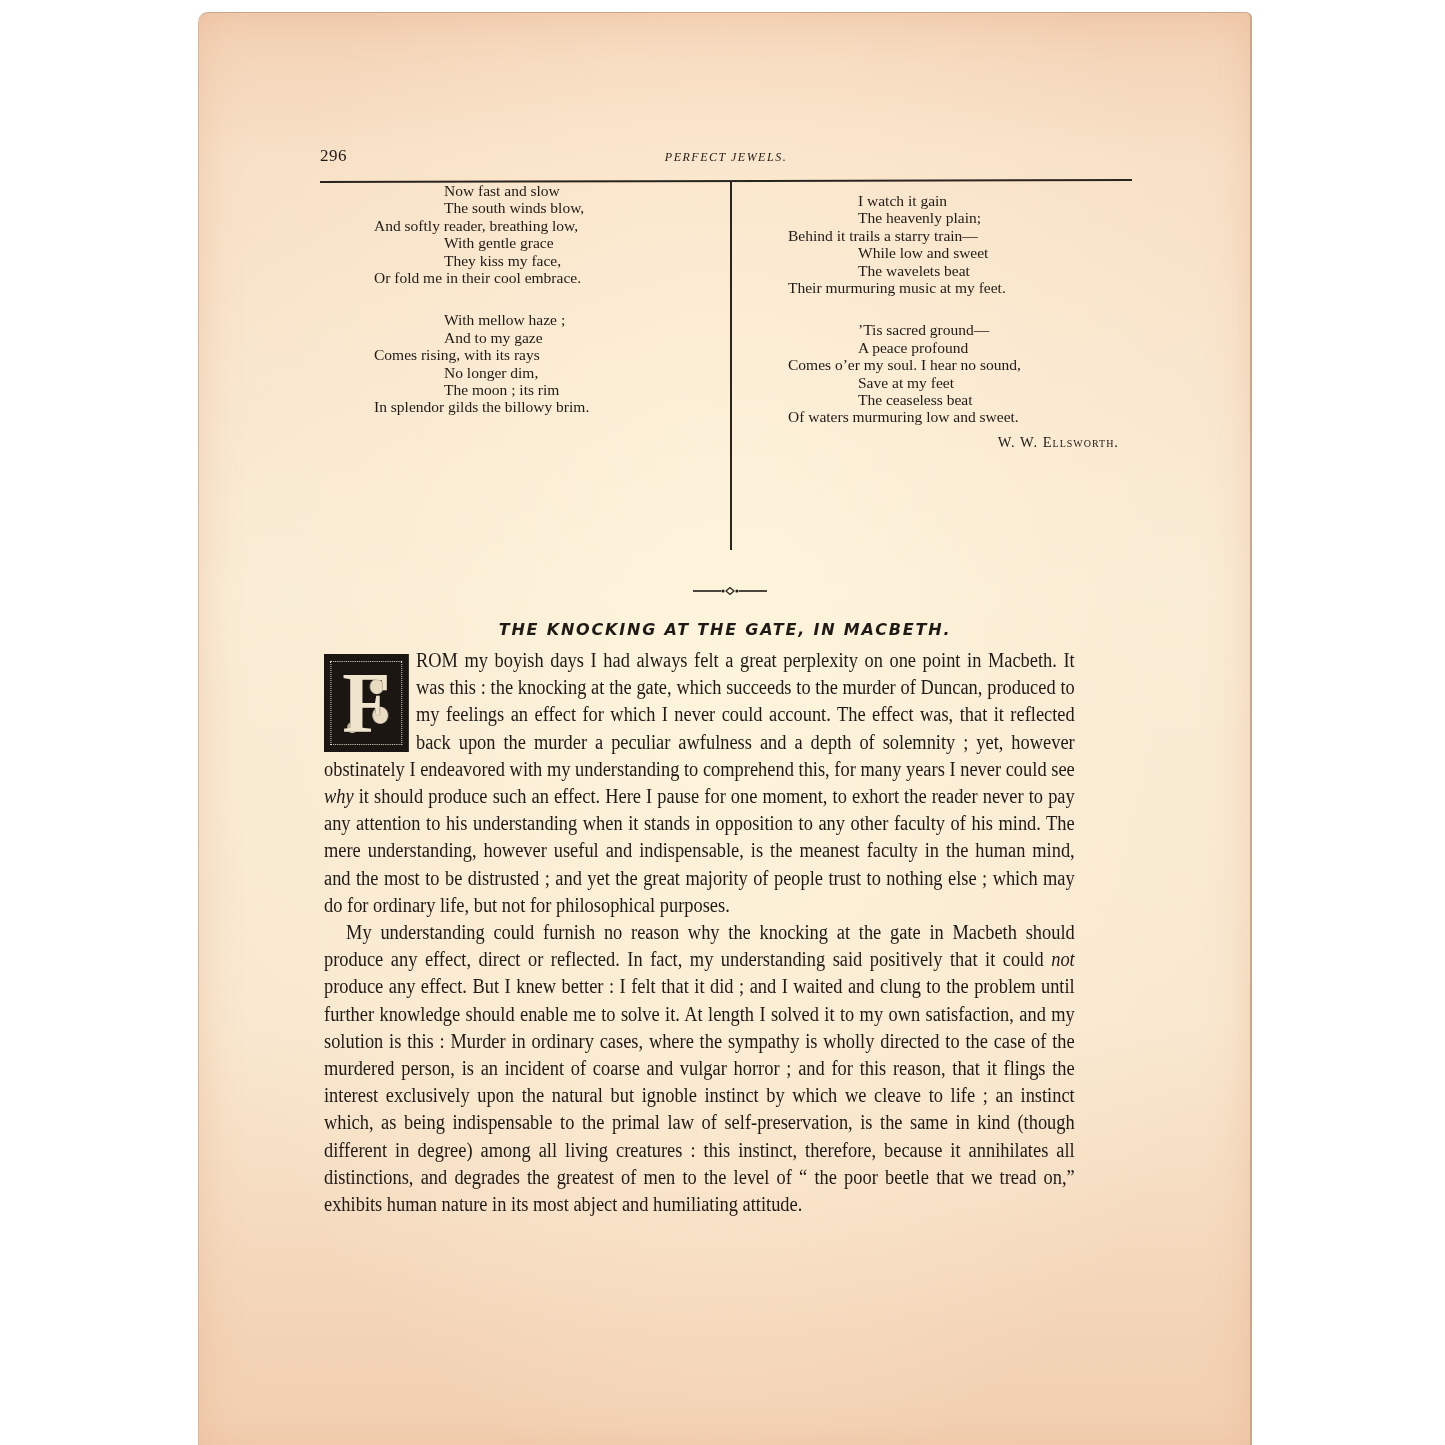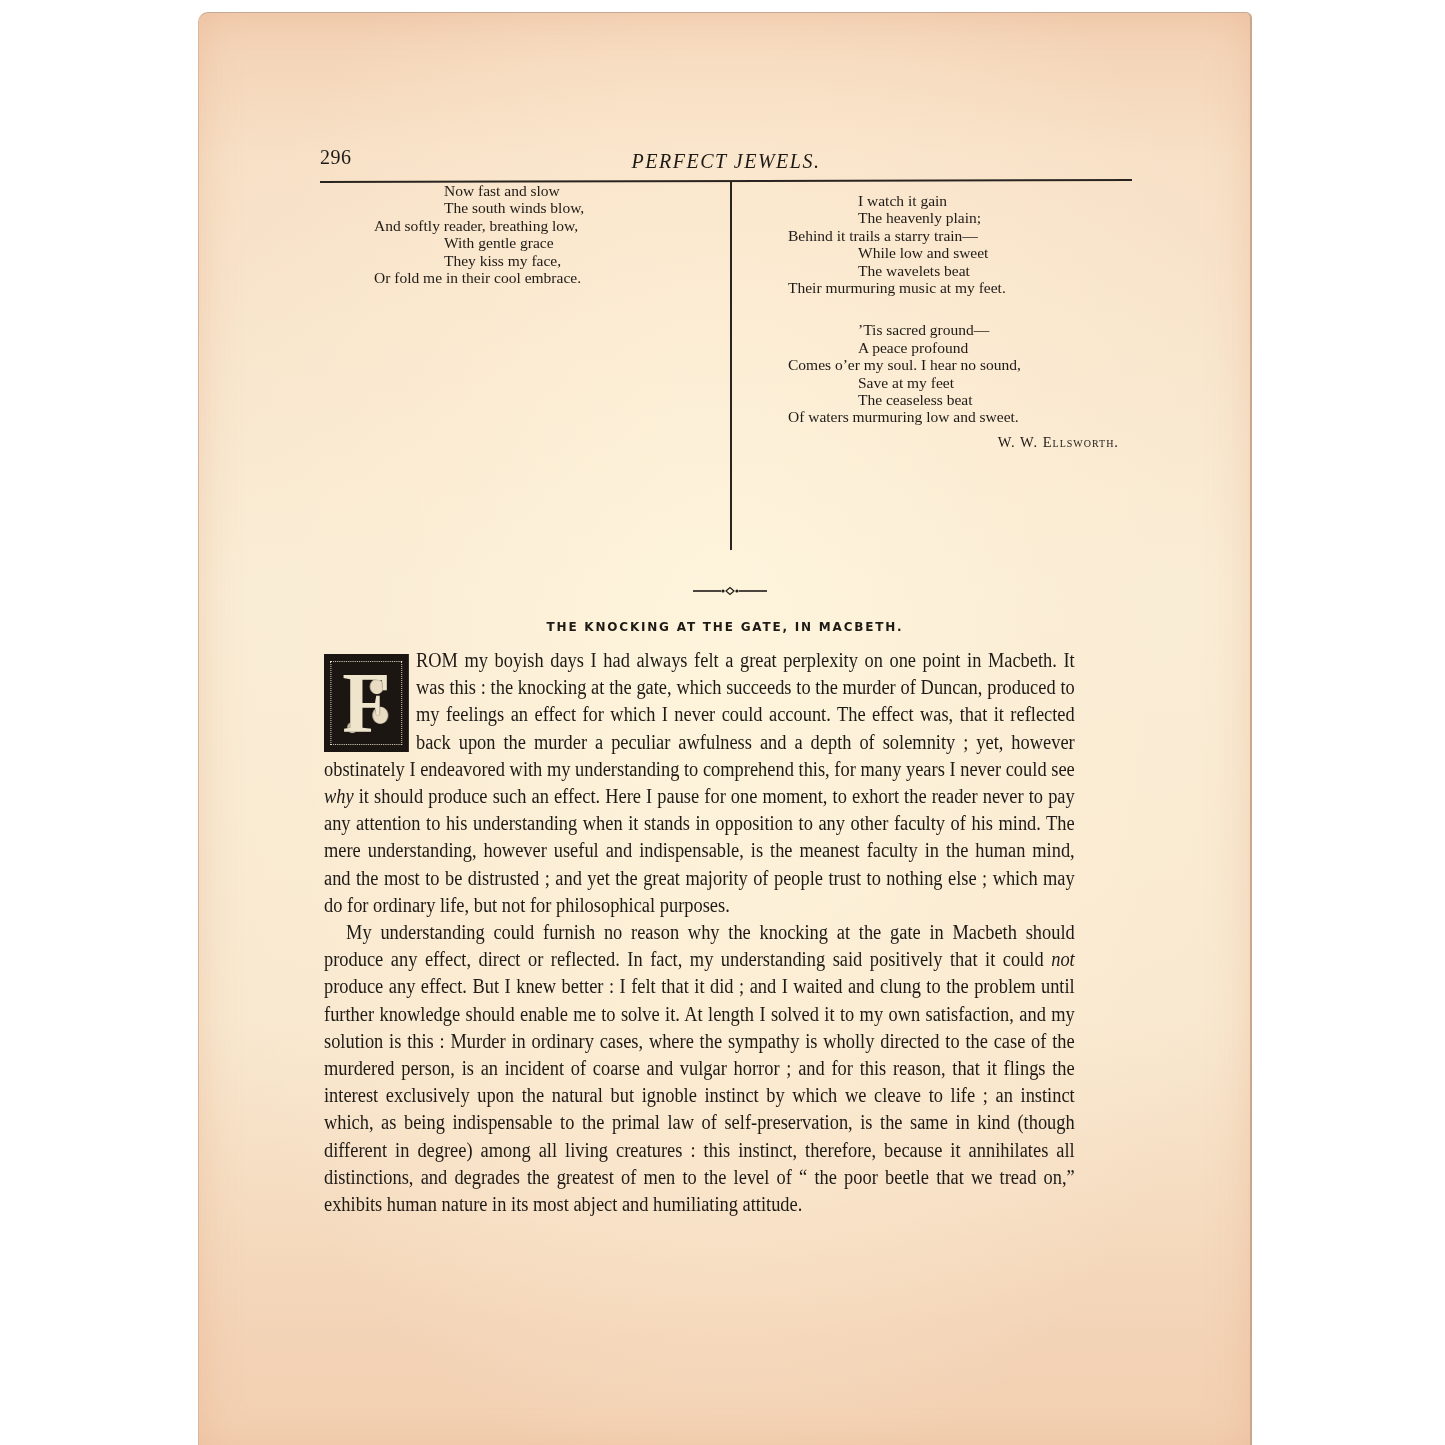--- a/index.html
+++ b/index.html
@@ -17,25 +17,25 @@
         linear-gradient(180deg, #f3d1b4 0%, #f7e0c6 10%, #f9ecd5 40%, #f8e8cf 70%, #f3d3b6 92%, #f2cfb0 100%);
       box-shadow: inset 0 0 40px rgba(225,160,120,0.35);
       border-left: 1px solid #d9b79c;
       border-right: 2px solid #c9a68c;
       border-top: 1px solid #c8a890;
     }
     .header {
       position: absolute; left: 320px; top: 146px; width: 812px; height: 30px;
     }
     .page-num {
-      position: absolute; left: 0; top: 0; font-size: 20px; letter-spacing: 0.5px;
+      position: absolute; left: 0; top: 0; font-size: 17px; letter-spacing: 0.5px;
     }
     .running-head {
       position: absolute; left: 0; right: 0; top: 4px; text-align: center;
-      font-style: italic; font-size: 20px; letter-spacing: 1.5px;
+      font-style: italic; font-size: 12px; letter-spacing: 1.5px;
     }
     .header-rule {
       position: absolute; left: 320px; top: 180px; width: 812px; height: 2px;
       background: #2a2420; transform: rotate(-0.15deg);
     }
     .col-rule {
       position: absolute; left: 730px; top: 182px; width: 1.5px; height: 368px; background: #2a2420;
     }
     .poem-col {
       position: absolute; font-size: 15.5px; line-height: 17.4px;
@@ -48,21 +48,21 @@
     .signature {
       text-align: right; padding-right: 14px; font-size: 14.5px; letter-spacing: 1px;
       font-variant: small-caps;
     }
     .ornament {
       position: absolute; left: 693px; top: 585px; width: 74px; height: 12px;
     }
     .article-title {
       position: absolute; left: 470px; top: 620px; width: 510px; text-align: center;
       font-family: "DejaVu Sans", "Liberation Sans", sans-serif;
-      font-size: 12px; font-weight: bold; letter-spacing: 1.8px;
+      font-size: 16px; font-weight: bold; letter-spacing: 1.8px; font-style: italic;
     }
     .body-text {
       position: absolute; left: 324px; top: 647px; width: 816px;
       font-size: 20px; line-height: 27.2px; text-align: justify;
       transform: scaleX(0.92); transform-origin: left top;
     }
     .body-text p { margin: 0; }
     .body-text p.indent-p { text-indent: 24px; }
     .dropcap {
       float: left; width: 92px; height: 98px; margin: 7px 8px 0 0;
@@ -100,20 +100,28 @@
 
 <div class="poem-col left">
   <div class="stanza">
     <div class="line indent">Now fast and slow</div>
     <div class="line indent">The south winds blow,</div>
     <div class="line">And softly reader, breathing low,</div>
     <div class="line indent">With gentle grace</div>
     <div class="line indent">They kiss my face,</div>
     <div class="line">Or fold me in their cool embrace.</div>
   </div>
+  <div class="stanza">
+    <div class="line indent">With mellow haze ;</div>
+    <div class="line indent">And to my gaze</div>
+    <div class="line">Comes rising, with its rays</div>
+    <div class="line indent">No longer dim,</div>
+    <div class="line indent">The moon ; its rim</div>
+    <div class="line">In splendor gilds the billowy brim.</div>
+  </div>
 </div>
 
 <div class="poem-col right">
   <div class="stanza">
     <div class="line indent">I watch it gain</div>
     <div class="line indent">The heavenly plain;</div>
     <div class="line">Behind it trails a starry train—</div>
     <div class="line indent">While low and sweet</div>
     <div class="line indent">The wavelets beat</div>
     <div class="line">Their murmuring music at my feet.</div>

